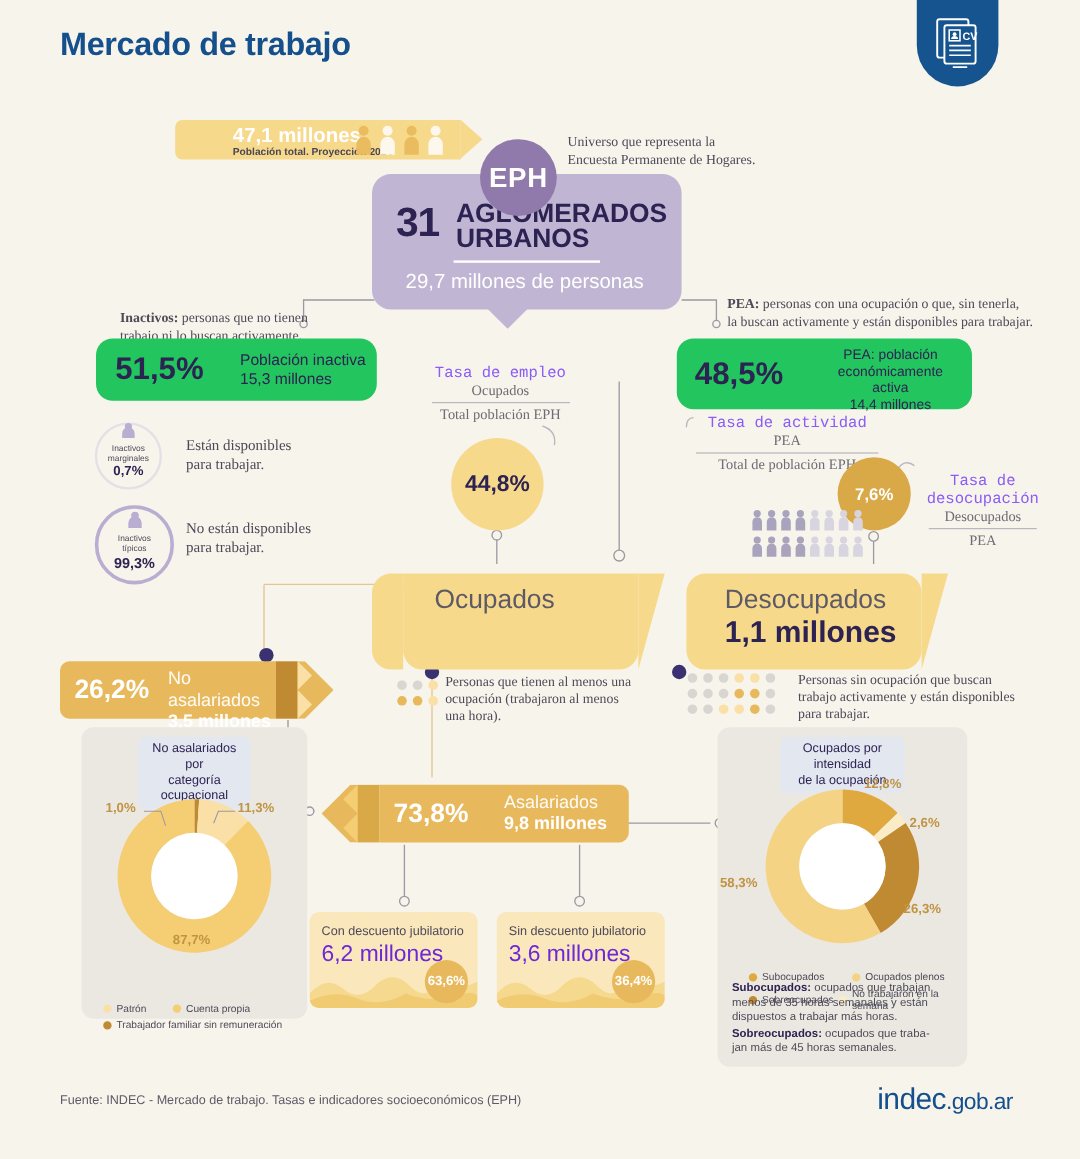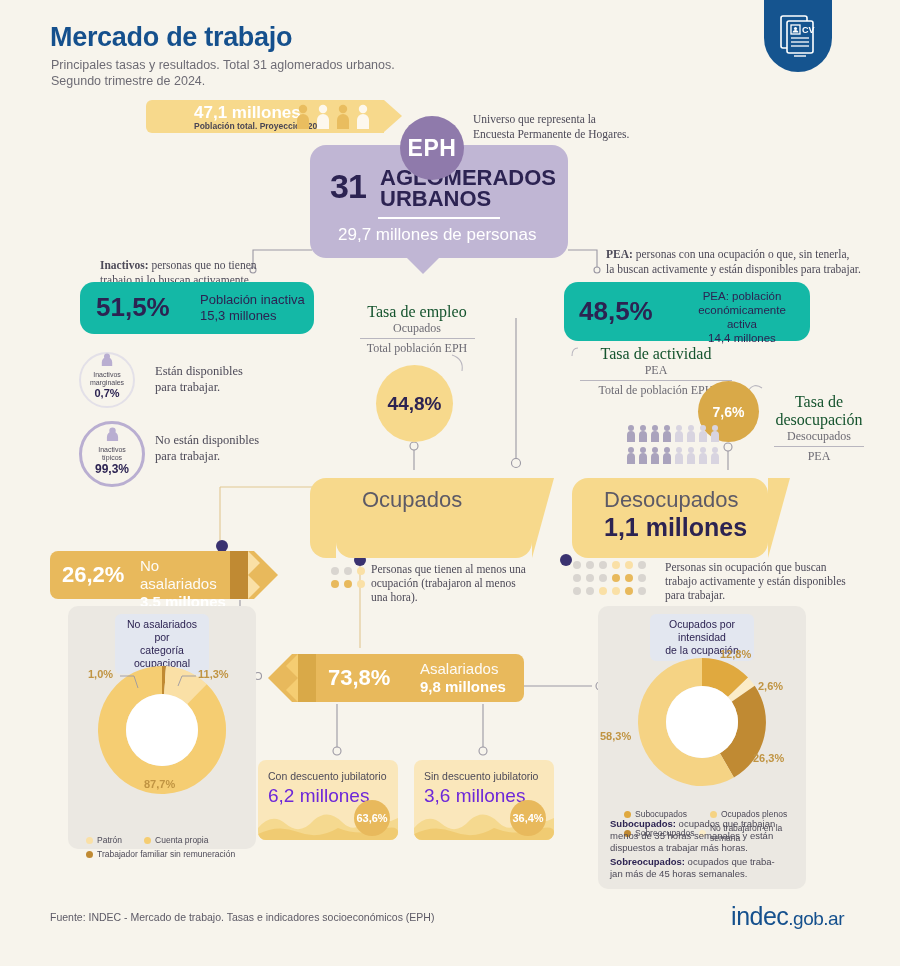--- a/index.html
+++ b/index.html
@@ -101,21 +101,21 @@
   }
   #inact-note b { font-weight: bold; }
   #pea-note {
     position: absolute; left: 606px; top: 247px; width: 288px;
     font-size: 11.5px; line-height: 15px; color: #4d4a58;
     white-space: pre-line;
   }
 
   
   .pill {
-    position: absolute; background: #14b8a6; border-radius: 14px;
+    position: absolute; background: #22c55e; border-radius: 14px;
   }
   #pill-inactiva { left: 80px; top: 282px; width: 234px; height: 52px; }
   #pill-inactiva .pct { position: absolute; left: 16px; top: 10px; font-size: 26px; font-weight: bold; color: #2c2352; }
   #pill-inactiva .lbl { position: absolute; left: 120px; top: 10px; font-size: 13px; line-height: 16px; color: #2c2352; white-space: pre-line;}
 
   #pill-pea { left: 564px; top: 282px; width: 246px; height: 59px; }
   #pill-pea .pct { position: absolute; left: 15px; top: 14px; font-size: 26px; font-weight: bold; color: #2c2352; }
   #pill-pea .lbl { position: absolute; left: 118px; top: 7px; font-size: 11.5px; line-height: 14px; color: #2c2352; text-align: center; width: 120px; white-space: pre-line;}
 
   
@@ -129,21 +129,21 @@
   .ring .r-pct { font-size: 11px; color: #2c2352; font-weight: bold; }
   .ring .r-ico { margin-bottom: 1px; }
   #ring-marg .r-lbl { margin-bottom: 0px; }
   #ring-marg .r-pct { margin-bottom: 7px; }
   #ring-tip .r-pct { margin-bottom: 8px; font-size: 12px; }
   #txt-disp   { position: absolute; left: 155px; top: 363px; font-size: 12.5px; line-height: 16px; color: #4d4a58; white-space: pre-line; }
   #txt-nodisp { position: absolute; left: 155px; top: 432px; font-size: 12.5px; line-height: 16px; color: #4d4a58; white-space: pre-line; }
 
   
   .formula { position: absolute; text-align: center; color: #6d6b74; }
-  .formula .f-t { font-size: 16px; color: #14532d; }
+  .formula .f-t { font-size: 13px; color: #8b5cf6; font-family: Liberation Mono, monospace; }
   .formula .f-n { font-size: 12px; }
   .formula .f-bar { height: 1px; background: #b9b6bf; margin: 2px auto; }
   .formula .f-d { font-size: 12px; }
 
   #f-empleo { left: 352px; top: 303px; width: 130px; }
   #f-empleo .f-bar { width: 115px; }
   #f-actividad { left: 576px; top: 345px; width: 160px; }
   #f-actividad .f-bar { width: 152px; }
   #f-desoc { left: 758px; top: 393px; width: 122px; }
   #f-desoc .f-bar { width: 90px; }
@@ -276,22 +276,20 @@
     font-size: 25px; color: #15508d; letter-spacing: -0.5px;
   }
   #indec-logo .dom { font-size: 19px; }
 </style>
 </head>
 <body>
 
 <div id="canvas">
 
   <div id="title">Mercado de trabajo</div>
-  <div id="subtitle">Principales tasas y resultados. Total 31 aglomerados urbanos.
-Segundo trimestre de 2024.</div>
 
   <div id="badge">
     <svg width="42" height="48" viewBox="0 0 42 48">
       <rect x="4" y="4" width="26" height="32" rx="2" fill="none" stroke="#ffffff" stroke-width="1.6"></rect>
       <rect x="10" y="9" width="26" height="32" rx="2" fill="#15548f" stroke="#ffffff" stroke-width="1.6"></rect>
       <rect x="14" y="13" width="9" height="9" fill="none" stroke="#ffffff" stroke-width="1.3"></rect>
       <circle cx="18.5" cy="16.5" r="1.6" fill="#ffffff"></circle>
       <path d="M15.6 20.5c0-1.6 1.3-2.5 2.9-2.5s2.9.9 2.9 2.5z" fill="#ffffff"></path>
       <text x="25" y="21" font-size="9" font-family="Liberation Sans, sans-serif" font-weight="bold" fill="#ffffff">CV</text>
       <g stroke="#ffffff" stroke-width="1.3">

